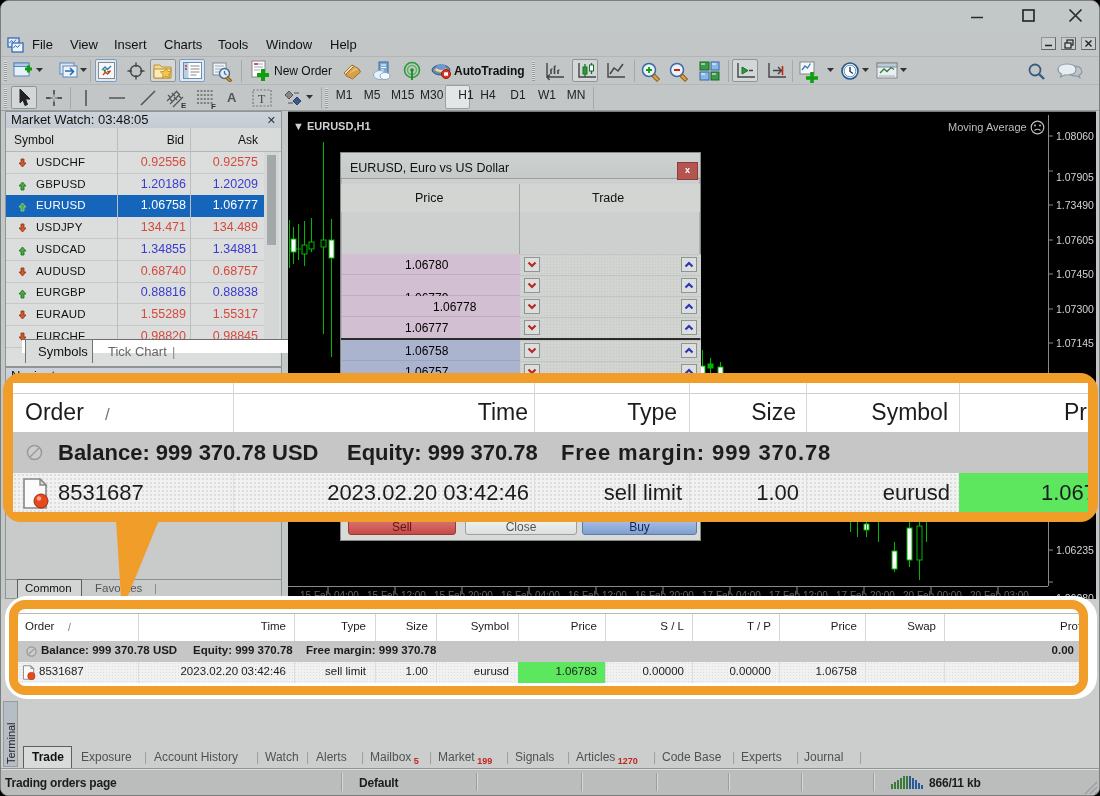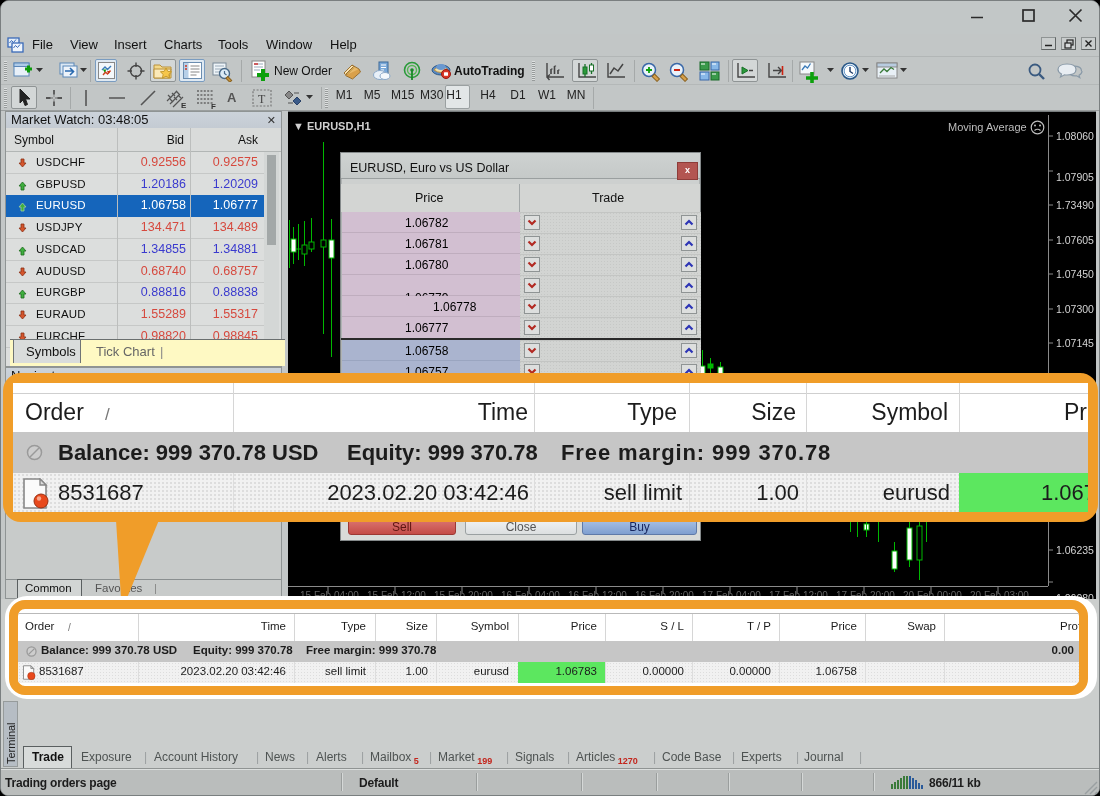--- a/index.html
+++ b/index.html
@@ -30,21 +30,21 @@
 #mwhead { position:absolute; left:0; top:0; width:275px; height:16px; background:linear-gradient(#ccd3da,#c4cbd3); font-size:13px; color:#111; padding-left:5px; line-height:16px; }
 #mwcolh { position:absolute; left:0; top:16px; width:275px; height:24px; background:#d9dbda; border-bottom:1px solid #b2b6b5; font-size:12px; color:#111; }
 .mwrow { position:absolute; left:0; width:258px; height:22px; border-bottom:1px solid #c6c8c7; font-size:12.5px; }
 .mwsym { position:absolute; left:30px; top:4px; color:#111; font-size:11.5px; letter-spacing:0.2px; }
 .mwbid { position:absolute; right:78px; top:3px; }
 .mwask { position:absolute; right:6px; top:3px; }
 .red { color:#d6493e; }
 .blue { color:#3a3ace; }
 .mwcolline { position:absolute; top:0; width:1px; background:#bcbebd; }
 .arr { position:absolute; left:10px; top:5px; width:13px; height:13px; }
-#mwtabs { position:absolute; left:4px; top:227px; width:275px; height:27px; background:#fef9c3; border-top:1px solid #6a6f6f; }
+#mwtabs { position:absolute; left:16px; top:227px; width:275px; height:14px; background:#ffffff; border-top:1px solid #6a6f6f; }
 
 #nav { position:absolute; left:4px; top:366px; width:277px; height:232px; background:#c8cbca; border:1px solid #8f9494; }
 
 #chart { position:absolute; left:287px; top:110px; width:808px; height:488px; background:#000; border-top:1px solid #777c7d; }
 .axlabel { position:absolute; left:1058px; font-size:10.5px; color:#d4d4d4; }
 
 #dlg { position:absolute; left:339px; top:151px; width:361px; height:389px; background:#cdd0cf; border:1px solid #84898a; box-shadow:0 0 0 1px #b0b4b4 inset; }
 .dgrow { position:absolute; left:1px; width:359px; height:21px; font-size:12px; background-color:#d2d4d2; background-image:radial-gradient(#c6c8c6 0.8px, transparent 1px); background-size:3px 3px; box-shadow:0 1px 0 #c3c5c3 inset; }
 .dgbtn-dn { position:absolute; left:182px; top:3px; width:16px; height:15px; background:#dddfde; border:1px solid #8f9494; color:#c22f27; font-size:9px; font-weight:bold; text-align:center; line-height:14px; }
 .dgbtn-up { position:absolute; left:339px; top:3px; width:16px; height:15px; background:#dddfde; border:1px solid #8f9494; color:#2d35b5; font-size:9px; font-weight:bold; text-align:center; line-height:14px; }
@@ -318,21 +318,21 @@
     <svg class="abs" style="left:305px;top:10px;" width="8" height="6">
         <polygon points="0,0 7,0 3.5,4" fill="#333"></polygon>
       </svg>
     <div class="tsep" style="left:320px;top:2px;height:22px;"></div>
     <div class="grip" style="left:324px;top:3px;height:20px;"></div>
     <div class="tfbtn" style="left:334px;width:18px;">M1</div>
     <div class="tfbtn" style="left:362px;width:18px;">M5</div>
     <div class="tfbtn" style="left:390px;width:22px;">M15</div>
     <div class="tfbtn" style="left:419px;width:22px;">M30</div>
     <div class="abs" style="left:444px;top:0px;width:25px;height:24px;background:#e2e6e7;border:1px solid #9aa0a1;border-radius:2px;"></div>
-    <div class="tfbtn" style="left:444px;width:18px;">H1</div>
+    <div class="tfbtn" style="left:456px;width:18px;">H1</div>
     <div class="tfbtn" style="left:478px;width:18px;">H4</div>
     <div class="tfbtn" style="left:508px;width:18px;">D1</div>
     <div class="tfbtn" style="left:537px;width:18px;">W1</div>
     <div class="tfbtn" style="left:565px;width:20px;">MN</div>
     <div class="tsep" style="left:592px;top:2px;height:22px;"></div>
   </div>
   <div id="mw">
     <div id="mwhead">Market Watch: 03:48:05</div>
     <div style="position:absolute;right:5px;top:2px;font-size:11px;color:#333;">✕</div>
     <div id="mwcolh">
@@ -529,21 +529,21 @@
   <div id="termtab">
       <span>Terminal</span>
     </div>
   <div id="tabsrow">
     <div style="position:absolute;left:22px;top:0px;width:49px;height:23px;background:#d8dbda;border:1px solid #5a5f60;border-bottom:none;"></div>
     <span class="btab" style="left:31px;color:#111;font-weight:bold;">Trade</span>
     <span class="btab" style="left:80px;">Exposure</span>
       <span class="btabsep" style="left:143px;">|</span>
     <span class="btab" style="left:153px;">Account History</span>
       <span class="btabsep" style="left:255px;">|</span>
-    <span class="btab" style="left:264px;">News</span>
+    <span class="btab" style="left:264px;">Watch</span>
       <span class="btabsep" style="left:305px;">|</span>
     <span class="btab" style="left:315px;">Alerts</span>
       <span class="btabsep" style="left:360px;">|</span>
     <span class="btab" style="left:369px;">Mailbox<span class="cnt">&nbsp;5</span></span>
       <span class="btabsep" style="left:428px;">|</span>
     <span class="btab" style="left:437px;">Market<span class="cnt">&nbsp;199</span></span>
       <span class="btabsep" style="left:505px;">|</span>
     <span class="btab" style="left:514px;">Signals</span>
       <span class="btabsep" style="left:566px;">|</span>
     <span class="btab" style="left:575px;">Articles<span class="cnt">&nbsp;1270</span></span>
@@ -594,40 +594,20 @@
   <div id="dlg">
     <div class="abs" style="left:0;top:0;width:359px;height:26px;background:linear-gradient(#ced2d1,#c5c9c8);border-bottom:1px solid #9a9f9f;">
       <span style="position:absolute;left:9px;top:8px;font-size:12.5px;color:#111;">EURUSD, Euro vs US Dollar</span>
       <div style="position:absolute;left:336px;top:9px;width:21px;height:18px;background:#b35551;border:1px solid #8e3c39;color:#fff;font-size:9px;font-weight:bold;text-align:center;line-height:14px;">x</div>
     </div>
     <div class="abs" style="left:0;top:31px;width:359px;height:28px;font-size:12.5px;color:#111;background:#d3d5d3;">
       <span style="position:absolute;left:74px;top:7px;">Price</span>
       <span style="position:absolute;left:251px;top:7px;">Trade</span>
     </div>
     <div class="abs" style="left:178px;top:31px;width:1px;height:197px;background:#a2a7a8;"></div>
-    <div class="dgrow" style="top:59px;">
-        <div class="abs" style="left:0;width:178px;height:21px;background:#d2bfd1;border-bottom:1px solid #bfadbe;"></div>
-        <span style="position:absolute;left:63px;top:4px;">1.06782</span>
-        <div class="dgbtn-dn"><svg width="10" height="7" viewBox="0 0 10 7" style="margin-top:3px;">
-            <polyline points="1.5,1.5 5,5 8.5,1.5" fill="none" stroke="#b22a22" stroke-width="2.2"></polyline>
-          </svg></div>
-        <div class="dgbtn-up"><svg width="10" height="7" viewBox="0 0 10 7" style="margin-top:3px;">
-            <polyline points="1.5,5.5 5,2 8.5,5.5" fill="none" stroke="#2d35b5" stroke-width="2.2"></polyline>
-          </svg></div>
-      </div>
-    <div class="dgrow" style="top:80px;">
-        <div class="abs" style="left:0;width:178px;height:21px;background:#d2bfd1;border-bottom:1px solid #bfadbe;"></div>
-        <span style="position:absolute;left:63px;top:4px;">1.06781</span>
-        <div class="dgbtn-dn"><svg width="10" height="7" viewBox="0 0 10 7" style="margin-top:3px;">
-            <polyline points="1.5,1.5 5,5 8.5,1.5" fill="none" stroke="#b22a22" stroke-width="2.2"></polyline>
-          </svg></div>
-        <div class="dgbtn-up"><svg width="10" height="7" viewBox="0 0 10 7" style="margin-top:3px;">
-            <polyline points="1.5,5.5 5,2 8.5,5.5" fill="none" stroke="#2d35b5" stroke-width="2.2"></polyline>
-          </svg></div>
-      </div>
     <div class="dgrow" style="top:101px;">
         <div class="abs" style="left:0;width:178px;height:21px;background:#d2bfd1;border-bottom:1px solid #bfadbe;"></div>
         <span style="position:absolute;left:63px;top:4px;">1.06780</span>
         <div class="dgbtn-dn"><svg width="10" height="7" viewBox="0 0 10 7" style="margin-top:3px;">
             <polyline points="1.5,1.5 5,5 8.5,1.5" fill="none" stroke="#b22a22" stroke-width="2.2"></polyline>
           </svg></div>
         <div class="dgbtn-up"><svg width="10" height="7" viewBox="0 0 10 7" style="margin-top:3px;">
             <polyline points="1.5,5.5 5,2 8.5,5.5" fill="none" stroke="#2d35b5" stroke-width="2.2"></polyline>
           </svg></div>
       </div>

